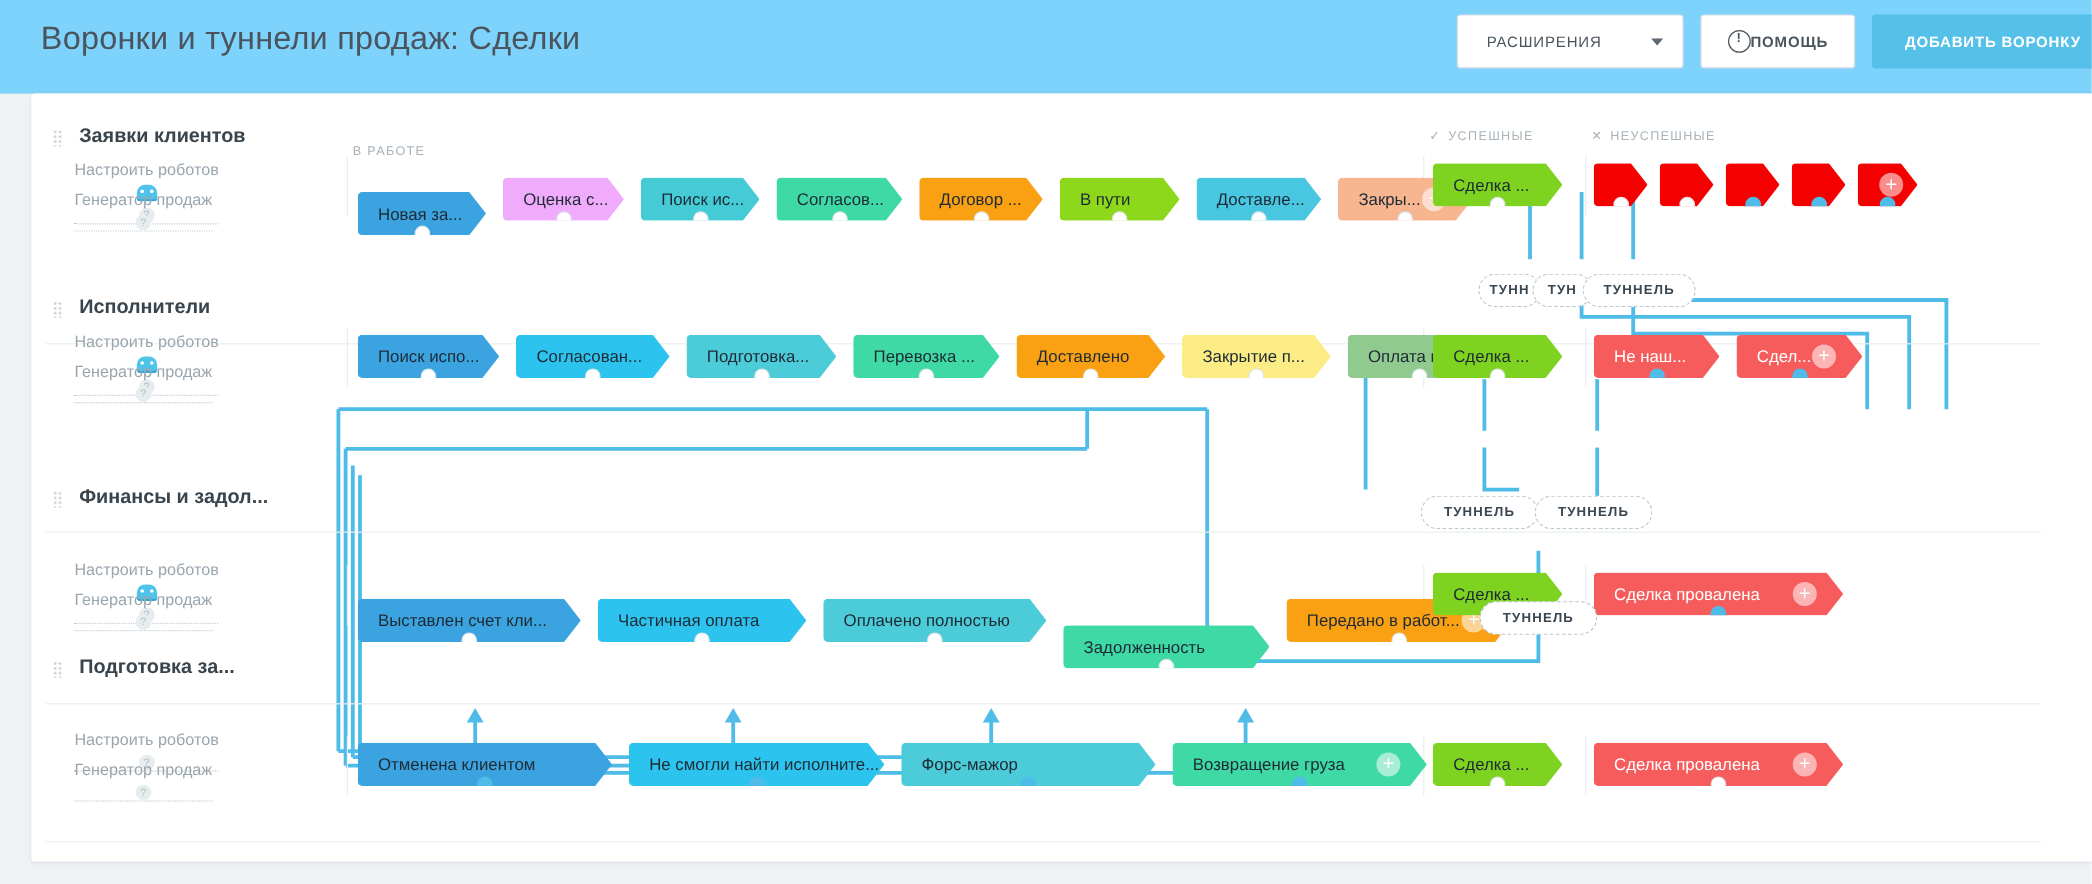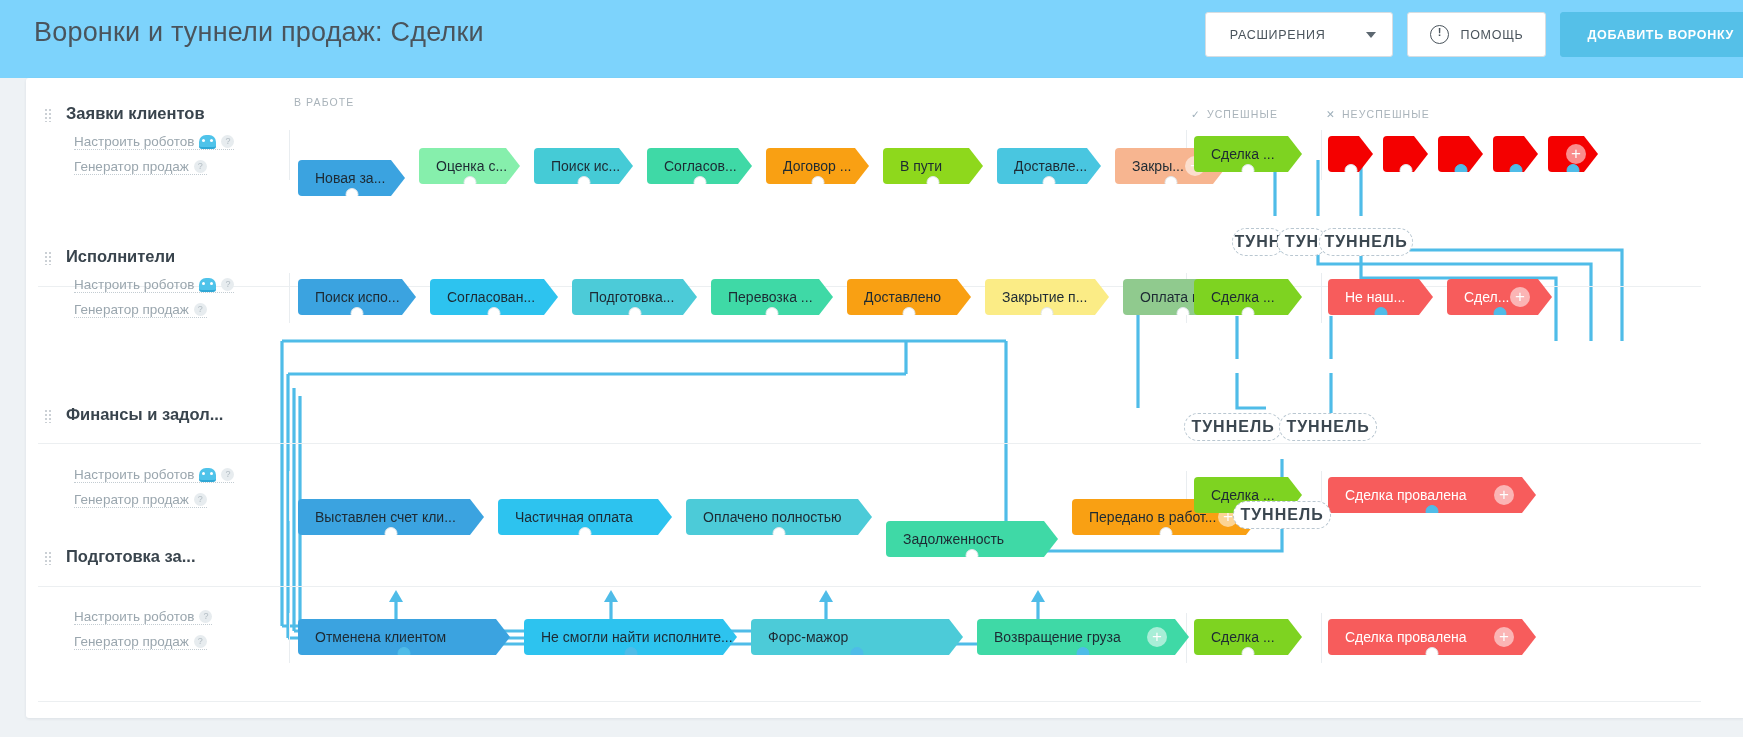--- a/index.html
+++ b/index.html
@@ -22,21 +22,21 @@
     display:flex;align-items:center;justify-content:center;
     height:45px;border:1px solid #d6dde2;border-radius:3px;background:#fff;
     color:#4a545c;font-size:12.5px;letter-spacing:.7px;font-weight:400;
     box-sizing:border-box;cursor:pointer;
   }
   .btn-ext{padding:0 0 0 0;display:flex;}
   .btn-ext .lbl{padding:0 24px;display:flex;align-items:center;height:100%;}
   .btn-ext .sep{width:1px;background:#e3e9ed;margin:8px 0;}
   .btn-ext .caret{width:42px;display:flex;align-items:center;justify-content:center;}
   .caret i{display:block;width:0;height:0;border-left:5px solid transparent;border-right:5px solid transparent;border-top:6px solid #5c6770;}
-  .btn-help{padding:0 22px;gap:11px;}
+  .btn-help{padding:0 22px;font-weight:bold;}
   .ico-circle{
     width:17px;height:17px;border-radius:50%;border:1.6px solid #4a545c;
     position:relative;display:inline-block;flex:none;
   }
   .ico-circle::after{
     content:"!";position:absolute;left:0;right:0;top:-2px;text-align:center;
     font-size:11px;font-weight:700;color:#4a545c;line-height:17px;
   }
   .btn-primary{
     background:#55c0e8;border:1px solid #55c0e8;color:#fff;font-weight:700;
@@ -58,22 +58,22 @@
   .r-left{position:absolute;left:18px;width:265px;}
   .drag-dots{
     position:absolute;left:0;top:4px;width:8px;height:14px;
     background-image:radial-gradient(#c8ced3 1px, transparent 1.2px);
     background-size:4px 4px;opacity:.95;
   }
   .r-title{
     position:absolute;left:22px;top:0;font-size:16.5px;font-weight:700;color:#39444d;white-space:nowrap;
   }
   .r-sub{
-    position:absolute;left:30px;font-size:13.5px;color:#9aa6ae;white-space:nowrap;
-    border-bottom:1px dotted #c3ccd2;display:inline-flex;align-items:center;gap:5px;cursor:pointer;
+    position:absolute;left:18px;font-size:13.5px;color:#9aa6ae;white-space:nowrap;
+    border-bottom:1px dotted #c3ccd2;display:inline-flex;align-items:center;gap:5px;cursor:pointer;flex-direction:column;
   }
   .robot{
     width:17px;height:12px;border-radius:7px 7px 3px 3px;background:#4fc3ea;position:relative;display:inline-block;flex:none;
     border-bottom:2px solid #2fa8d6;
   }
   .robot::before,.robot::after{content:"";position:absolute;top:4px;width:3px;height:3px;border-radius:50%;background:#fff;}
   .robot::before{left:3px;} .robot::after{right:3px;}
   .qm{
     width:13px;height:13px;border-radius:50%;background:#e7ecef;color:#b2bcc3;
     font-size:9px;line-height:13px;text-align:center;display:inline-block;flex:none;border:none;
@@ -111,21 +111,21 @@
   }
   .chip .plus::before{content:"+";color:#fff;font-size:17px;line-height:20px;text-shadow:0 0 1px rgba(0,0,0,.08);}
   .chip.blank .txt{padding:0;}
 
   .vdiv{position:absolute;width:1px;background:#e9edf0;}
 
   
   .tunnel{
     position:absolute;height:28px;padding:0 17px;border-radius:14px;background:#fff;
     border:1px dashed #b9c7d1;display:flex;align-items:center;justify-content:center;
-    font-size:16px;letter-spacing:1px;font-weight:700;color:#3b4750;white-space:nowrap;
+    font-size:11px;letter-spacing:1px;font-weight:700;color:#3b4750;white-space:nowrap;
     box-sizing:border-box;cursor:pointer;z-index:6;overflow:hidden;
   }
 
   
   .wires{position:absolute;left:0;top:0;width:1687px;height:640px;pointer-events:none;}
 </style>
 </head>
 <body>
 
 <div class="app">
@@ -202,38 +202,38 @@
           <span>Настроить роботов</span>
           <span class="robot"></span>
           <span class="qm">?</span>
         </div>
         <div class="r-sub" style="top:55px;">
           <span>Генератор продаж</span>
           <span class="qm">?</span>
         </div>
       </div>
 
-      <div class="col-head" style="left:268px;top:6px;">В РАБОТЕ</div>
+      <div class="col-head" style="left:268px;top:30px;">В РАБОТЕ</div>
       <div class="col-head" style="left:1165px;top:18px;">
         <span class="mark mark-ok">✓</span><span>УСПЕШНЫЕ</span>
       </div>
       <div class="col-head" style="left:1300px;top:18px;">
         <span class="mark mark-no">✕</span><span>НЕУСПЕШНЫЕ</span>
       </div>
 
       <div class="vdiv" style="left:263px;top:40px;height:50px;"></div>
       <div class="vdiv" style="left:1160px;top:40px;height:50px;"></div>
       <div class="vdiv" style="left:1295px;top:40px;height:50px;"></div>
 
       <div class="stages" style="left:272px;top:46px;">
         <div class="chip" style="background:#3ba3e0;width:107px;margin-top:24px;">
             <span class="txt">Новая за...</span>
             <span class="dot"></span>
           </div>
-        <div class="chip" style="background:#86efac;width:101px;">
+        <div class="chip" style="background:#f0abfc;width:101px;">
             <span class="txt">Оценка с...</span>
             <span class="dot"></span>
           </div>
         <div class="chip" style="background:#45cbd6;width:99px;">
             <span class="txt">Поиск ис...</span>
             <span class="dot"></span>
           </div>
         <div class="chip" style="background:#3fd9a6;width:105px;">
             <span class="txt">Согласов...</span>
             <span class="dot"></span>

